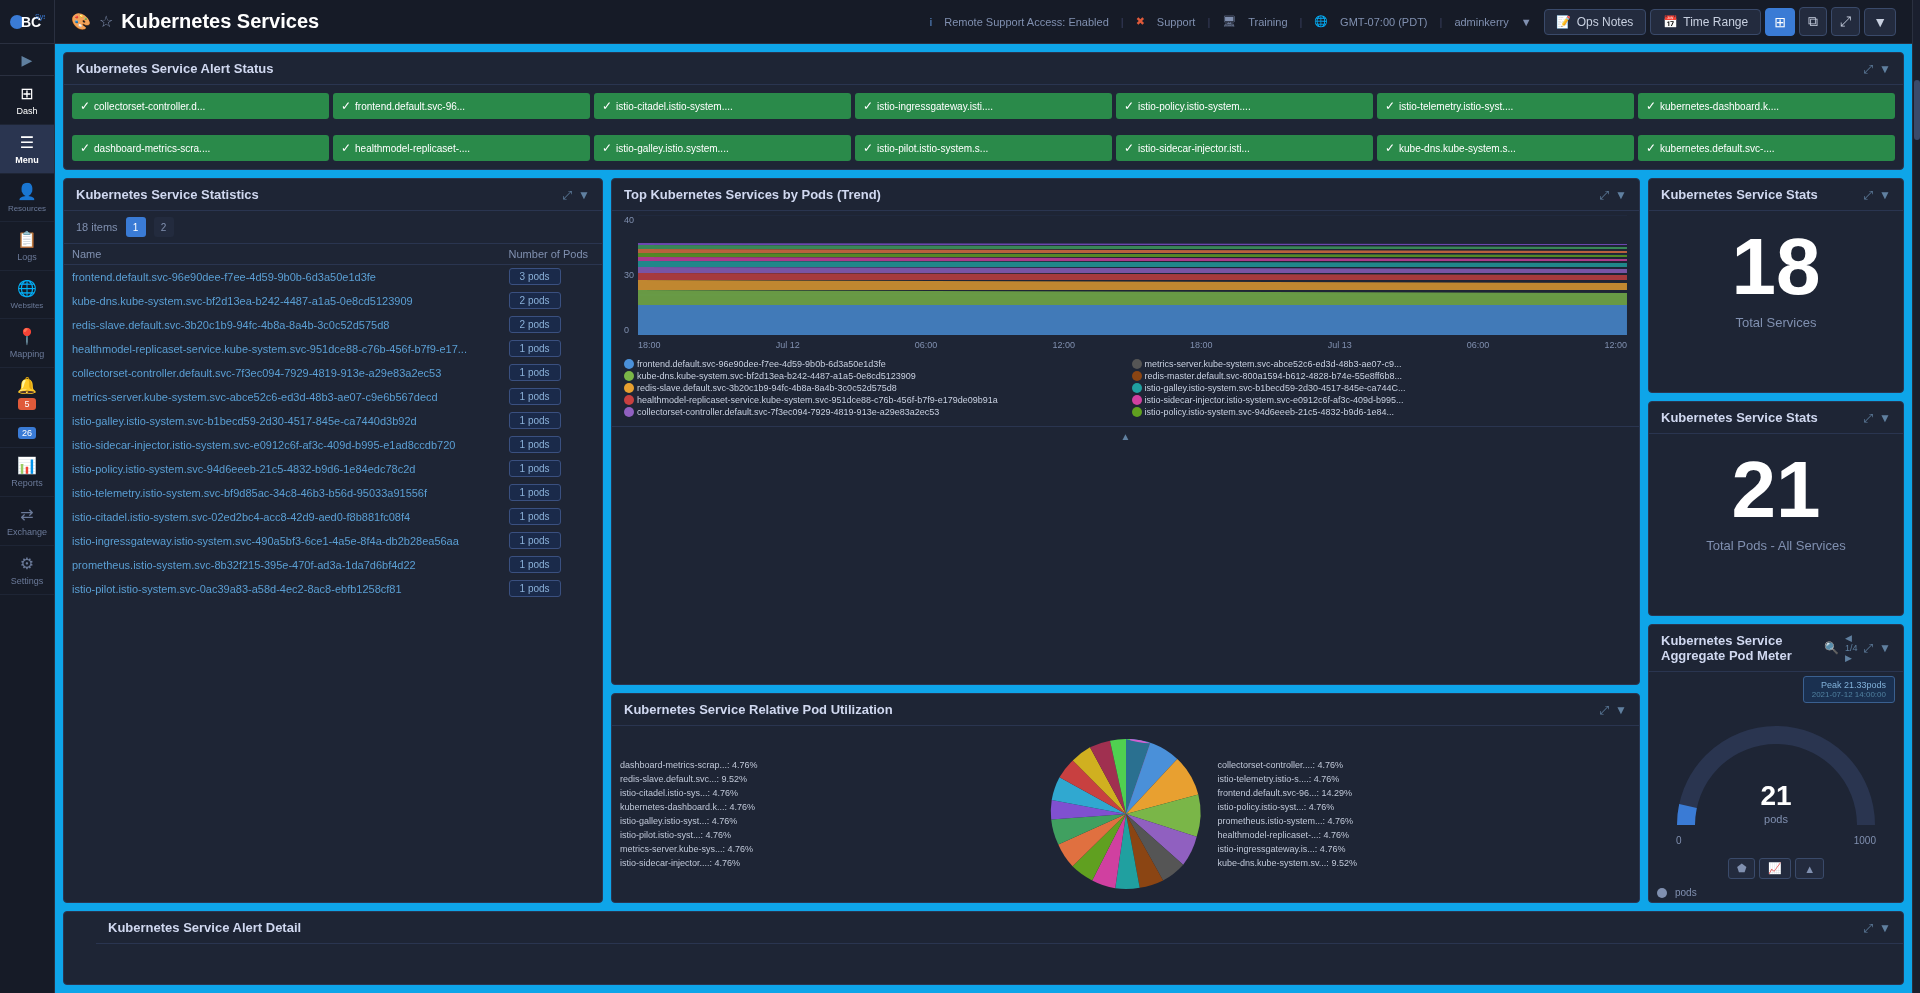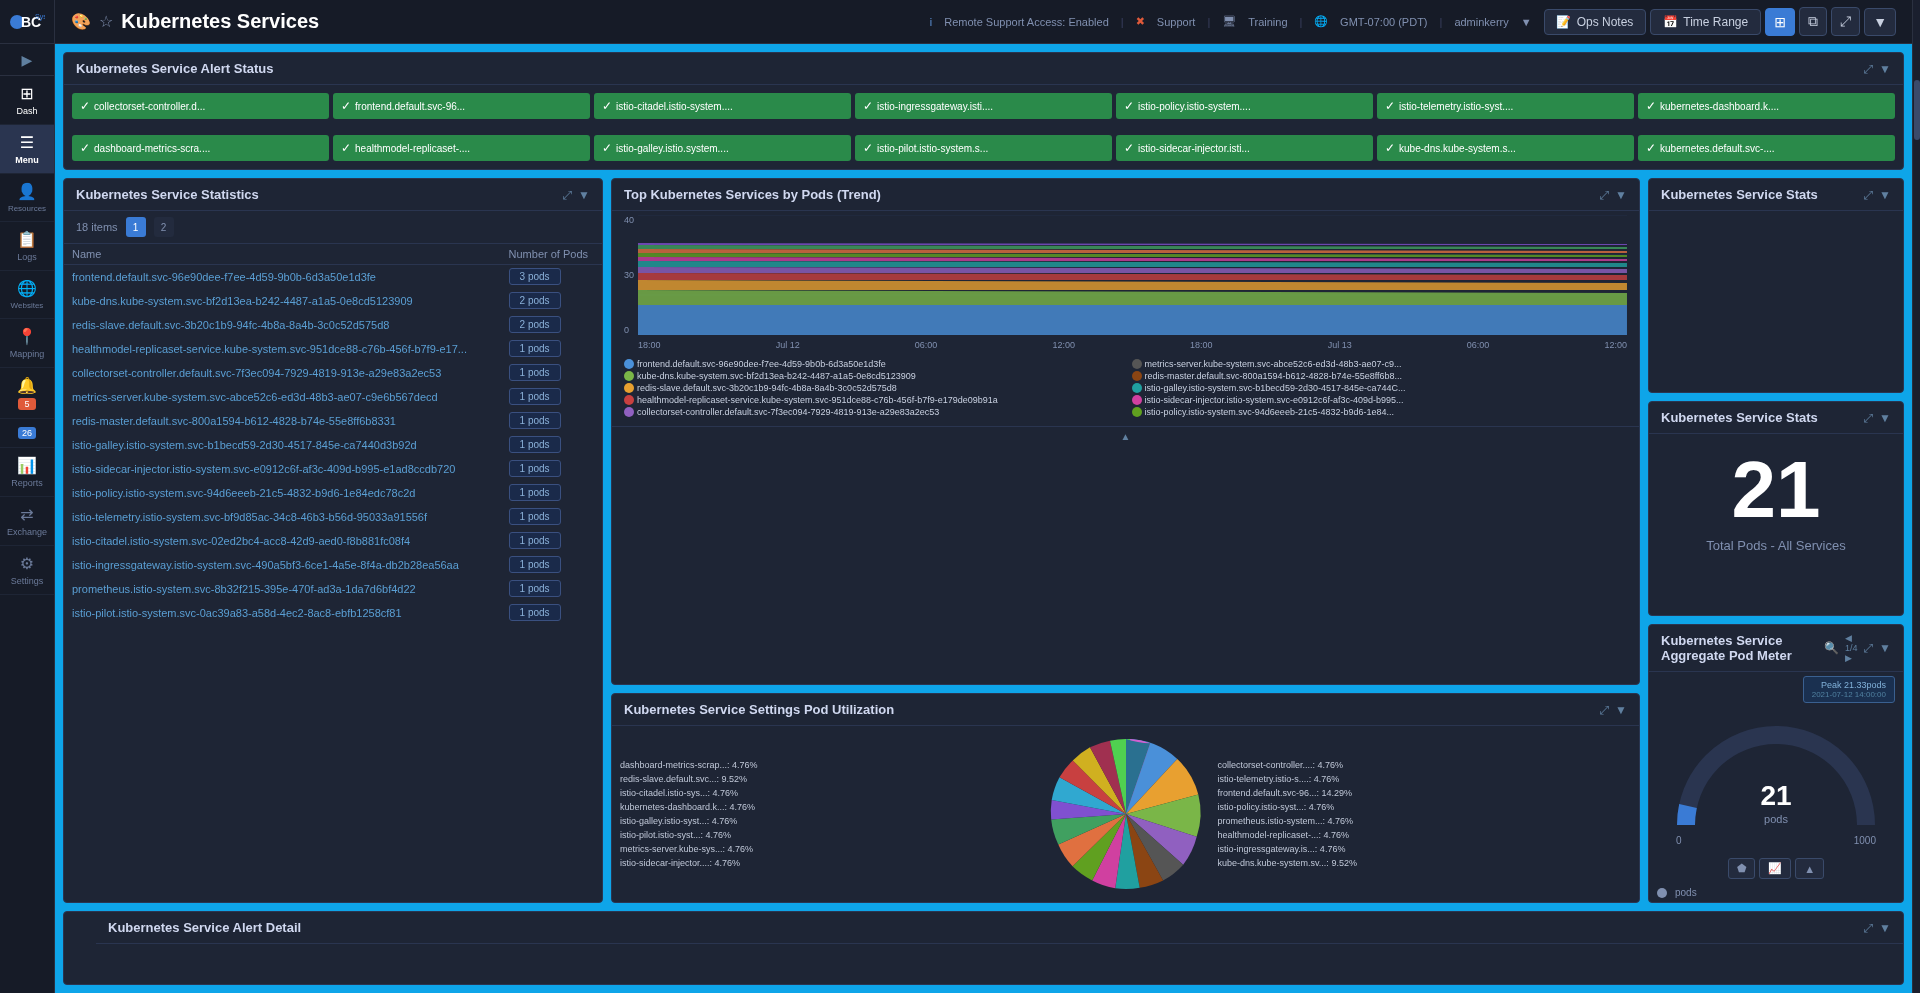--- a/index.html
+++ b/index.html
@@ -310,24 +310,20 @@
                 </tr>
                 <tr>
                   <td><a href="#">collectorset-controller.default.svc-7f3ec094-7929-4819-913e-a29e83a2ec53</a></td>
                   <td><span class="pods-badge">1 pods</span></td>
                 </tr>
                 <tr>
                   <td><a href="#">metrics-server.kube-system.svc-abce52c6-ed3d-48b3-ae07-c9e6b567decd</a></td>
                   <td><span class="pods-badge">1 pods</span></td>
                 </tr>
                 <tr>
-                  <td><a href="#">redis-master.default.svc-800a1594-b612-4828-b74e-55e8ff6b8331</a></td>
-                  <td><span class="pods-badge">1 pods</span></td>
-                </tr>
-                <tr>
                   <td><a href="#">istio-galley.istio-system.svc-b1becd59-2d30-4517-845e-ca7440d3b92d</a></td>
                   <td><span class="pods-badge">1 pods</span></td>
                 </tr>
                 <tr>
                   <td><a href="#">istio-sidecar-injector.istio-system.svc-e0912c6f-af3c-409d-b995-e1ad8ccdb720</a></td>
                   <td><span class="pods-badge">1 pods</span></td>
                 </tr>
                 <tr>
                   <td><a href="#">istio-policy.istio-system.svc-94d6eeeb-21c5-4832-b9d6-1e84edc78c2d</a></td>
                   <td><span class="pods-badge">1 pods</span></td>
@@ -452,21 +448,21 @@
                 </div>
             </div>
           </div>
           <div style="text-align:center;padding:2px;border-top:1px solid #2a3550;">
             <span style="color:#6080a0;font-size:10px;">▲</span>
           </div>
         </div>
 
         <div class="panel" style="flex:0 0 auto;">
           <div class="panel-header">
-            <span class="panel-title">Kubernetes Service Settings Pod Utilization</span>
+            <span class="panel-title">Kubernetes Service Relative Pod Utilization</span>
             <div class="panel-actions">
               <span>⤢</span>
               <span>▼</span>
             </div>
           </div>
           <div class="pie-container">
 
             <div class="pie-labels-left">
               <div class="pie-label">dashboard-metrics-scrap...: 4.76%</div>
               <div class="pie-label">redis-slave.default.svc...: 9.52%</div>
@@ -542,20 +538,24 @@
       <div class="right-panel">
 
         <div class="panel" style="flex:1;">
           <div class="panel-header">
             <span class="panel-title">Kubernetes Service Stats</span>
             <div class="panel-actions">
               <span>⤢</span>
               <span>▼</span>
             </div>
           </div>
+          <div class="big-stat">
+            <div class="big-number">18</div>
+            <div class="big-label">Total Services</div>
+          </div>
         </div>
 
         <div class="panel" style="flex:1;">
           <div class="panel-header">
             <span class="panel-title">Kubernetes Service Stats</span>
             <div class="panel-actions">
               <span>⤢</span>
               <span>▼</span>
             </div>
           </div>

